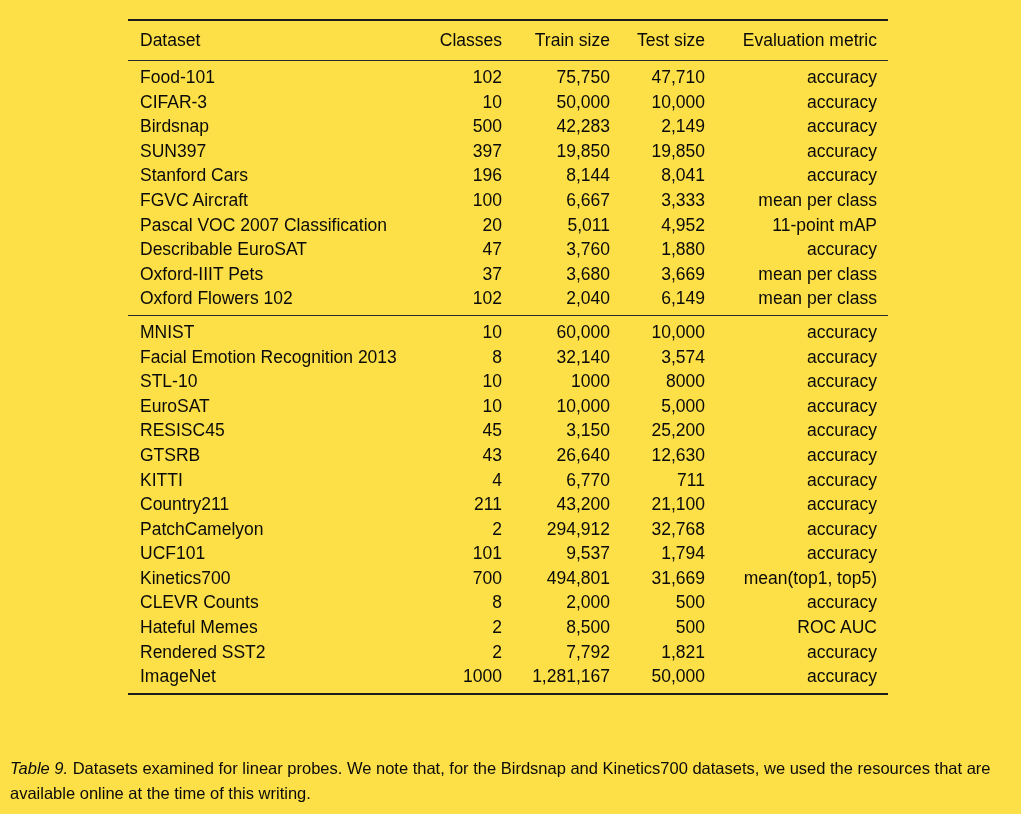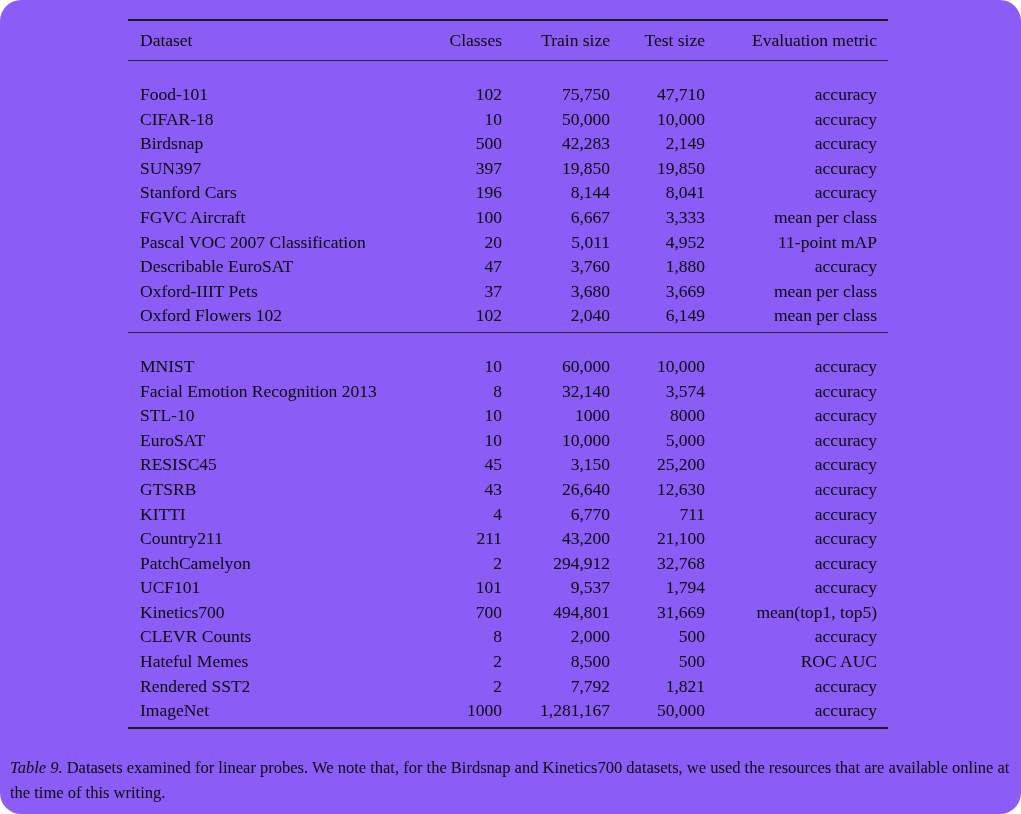--- a/index.html
+++ b/index.html
@@ -1,25 +1,24 @@
 <!DOCTYPE html>
 <html><head>
 <meta charset="utf-8">
 <style>
   * { margin: 0; padding: 0; box-sizing: border-box; }
   html, body { background: #ffffff; }
   .page {
     position: relative;
     width: 1021px;
     height: 814px;
-    background: #8b5cf6;
+    background: #fde047;
     color: #0a0a0a;
-    font-family: Liberation Serif, serif;
+    font-family: Liberation Sans, sans-serif;
     overflow: hidden;
-    border-radius: 21px;
   }
   table.paper-table {
     position: absolute;
     left: 128px;
     top: 19px;
     width: 760px;
     table-layout: fixed;
     border-collapse: collapse;
     border-top: 2.2px solid #1c1c1c;
     border-bottom: 2.2px solid #1c1c1c;
@@ -41,21 +40,21 @@
   }
   th.col-left, td.col-left  { text-align: left;  padding-left: 12px; }
   th.col-right, td.col-right { text-align: right; }
   th.col-last, td.col-last { padding-right: 11px; }
 
   tbody td {
     line-height: 24.6px;
     white-space: nowrap;
     vertical-align: middle;
   }
-  tbody tr:first-child td { padding-top: 21px; }
+  tbody tr:first-child td { padding-top: 4px; }
   tbody tr:last-child td  { padding-bottom: 4px; }
   tbody.group-sep { border-top: 1.4px solid #2a2a2a; }
 
   .caption {
     position: absolute;
     left: 10px;
     top: 756px;
     width: 1001px;
     font-size: 16.5px;
     line-height: 24.5px;
@@ -88,21 +87,21 @@
     </thead>
     <tbody id="group-0" class="group">
         <tr>
           <td class="col-left">Food-101</td>
           <td class="col-right">102</td>
           <td class="col-right">75,750</td>
           <td class="col-right">47,710</td>
           <td class="col-right col-last">accuracy</td>
         </tr>
         <tr>
-          <td class="col-left">CIFAR-18</td>
+          <td class="col-left">CIFAR-3</td>
           <td class="col-right">10</td>
           <td class="col-right">50,000</td>
           <td class="col-right">10,000</td>
           <td class="col-right col-last">accuracy</td>
         </tr>
         <tr>
           <td class="col-left">Birdsnap</td>
           <td class="col-right">500</td>
           <td class="col-right">42,283</td>
           <td class="col-right">2,149</td>

